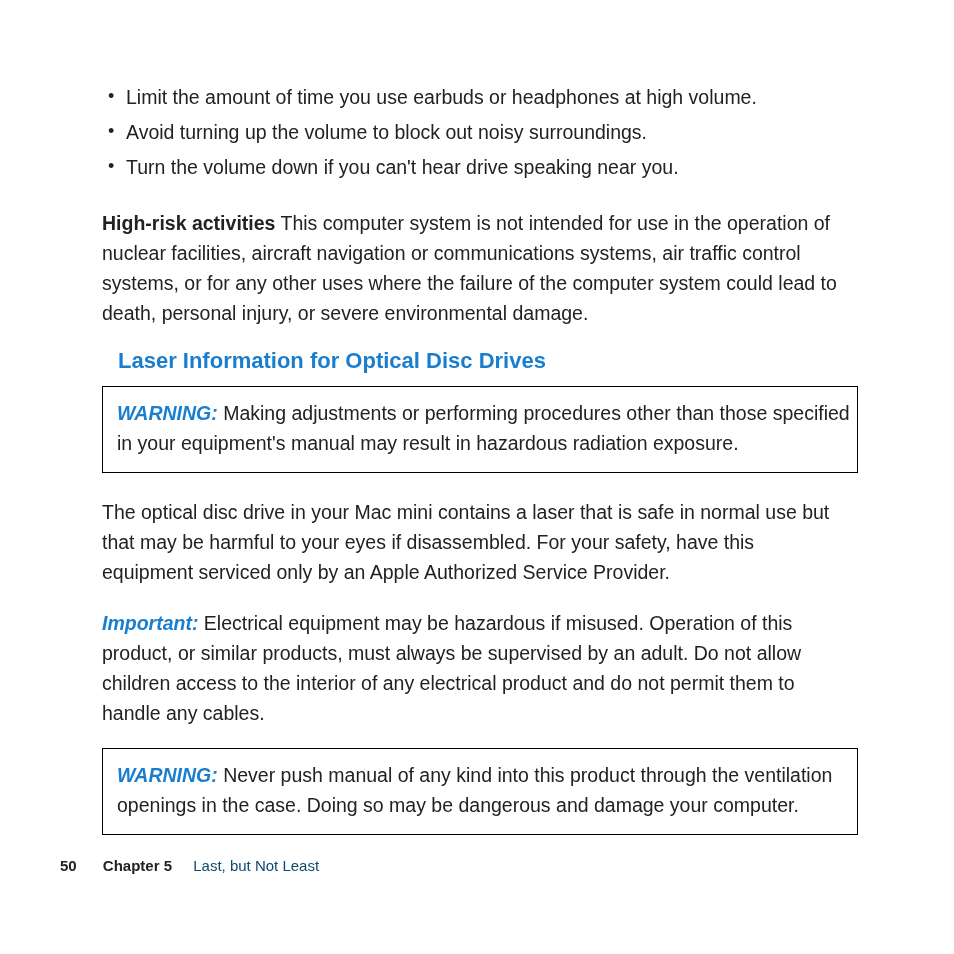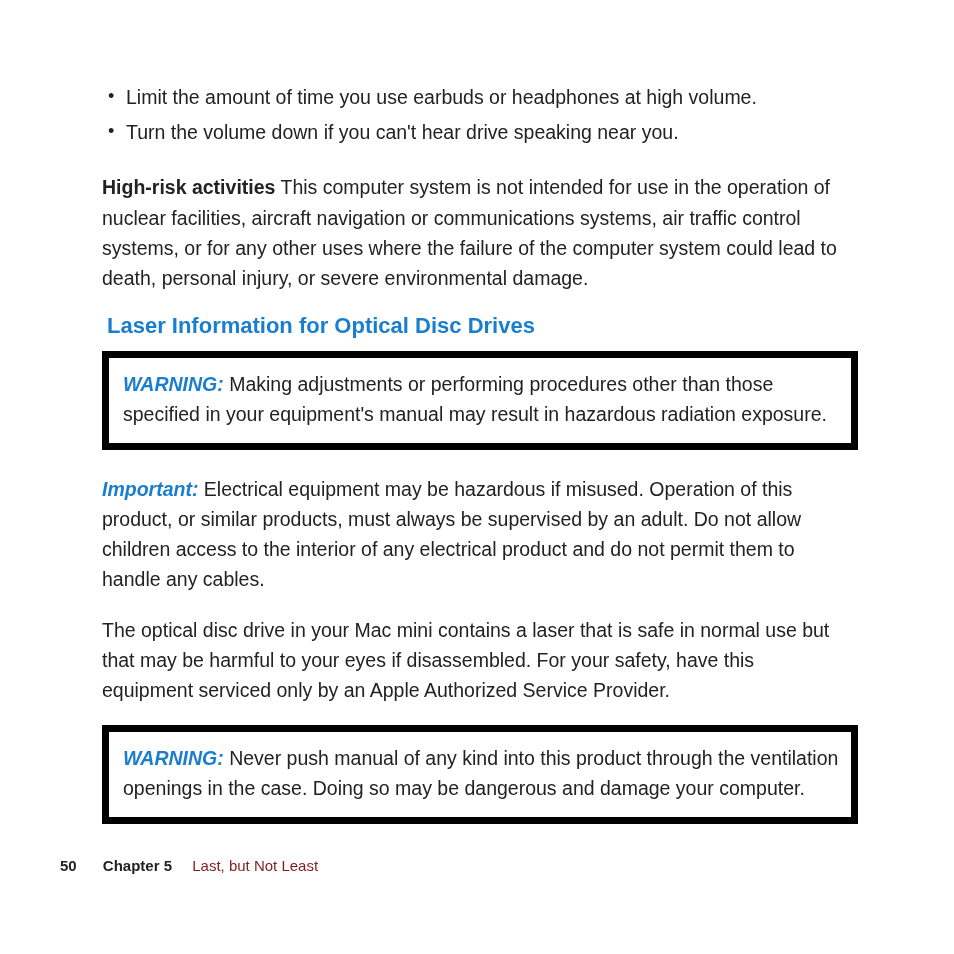--- a/index.html
+++ b/index.html
@@ -42,24 +42,24 @@
     line-height: 1.55;
     margin: 0 12px 20px 0;
   }
   .bold-run {
     font-weight: 700;
   }
   .section-heading {
     color: #1a7ecf;
     font-weight: 700;
     font-size: 22px;
-    margin: 18px 0 12px 5px;
+    margin: 18px 0 12px 16px;
   }
   .box {
-    border: 7px solid #000000;
+    border: 1px solid #000000;
     padding: 12px 4px 14px 14px;
     margin: 0 0 24px 0;
     font-size: 19.5px;
     line-height: 1.5;
   }
   .warning-label {
     color: #1a7ecf;
     font-style: italic;
     font-weight: 700;
   }
@@ -75,52 +75,54 @@
     font-size: 15px;
   }
   .footer .pageno {
     font-weight: 700;
     color: #222;
     margin-right: 22px;
   }
   .footer .chapter {
     font-weight: 700;
     color: #222;
-    margin-right: 16px;
+    margin-right: 5px;
   }
   .footer .chapter-title {
-    color: #7f1d1d;
+    color: #0c4a6e;
     font-weight: 400;
+    margin-left: 12px;
   }
 </style>
 </head>
 <body>
 
 <div class="page">
 
   <ul class="bullets">
     <li>Limit the amount of time you use earbuds or headphones at high volume.</li>
+    <li>Avoid turning up the volume to block out noisy surroundings.</li>
     <li>Turn the volume down if you can't hear drive speaking near you.</li>
   </ul>
 
   <p class="para">
     <span class="bold-run">High-risk activities</span><span>  This computer system is not intended for use in the operation of nuclear facilities, aircraft navigation or communications systems, air traffic control systems, or for any other uses where the failure of the computer system could lead to death, personal injury, or severe environmental damage.</span>
   </p>
 
   <div class="section-heading">Laser Information for Optical Disc Drives</div>
 
   <div class="box">
     <span class="warning-label">WARNING:</span><span>  Making adjustments or performing procedures other than those specified in your equipment's manual may result in hazardous radiation exposure.</span>
   </div>
 
+  <p class="para">The optical disc drive in your Mac mini contains a laser that is safe in normal use but that may be harmful to your eyes if disassembled. For your safety, have this equipment serviced only by an Apple Authorized Service Provider.</p>
+
   <p class="para">
     <span class="important-label">Important:</span><span>  Electrical equipment may be hazardous if misused. Operation of this product, or similar products, must always be supervised by an adult. Do not allow children access to the interior of any electrical product and do not permit them to handle any cables.</span>
   </p>
-
-  <p class="para">The optical disc drive in your Mac mini contains a laser that is safe in normal use but that may be harmful to your eyes if disassembled. For your safety, have this equipment serviced only by an Apple Authorized Service Provider.</p>
 
   <div class="box">
     <span class="warning-label">WARNING:</span><span>  Never push manual of any kind into this product through the ventilation openings in the case. Doing so may be dangerous and damage your computer.</span>
   </div>
 
   <div class="footer">
     <span class="pageno">50</span>
     <span class="chapter">Chapter 5</span>
     <span class="chapter-title">Last, but Not Least</span>
   </div>

